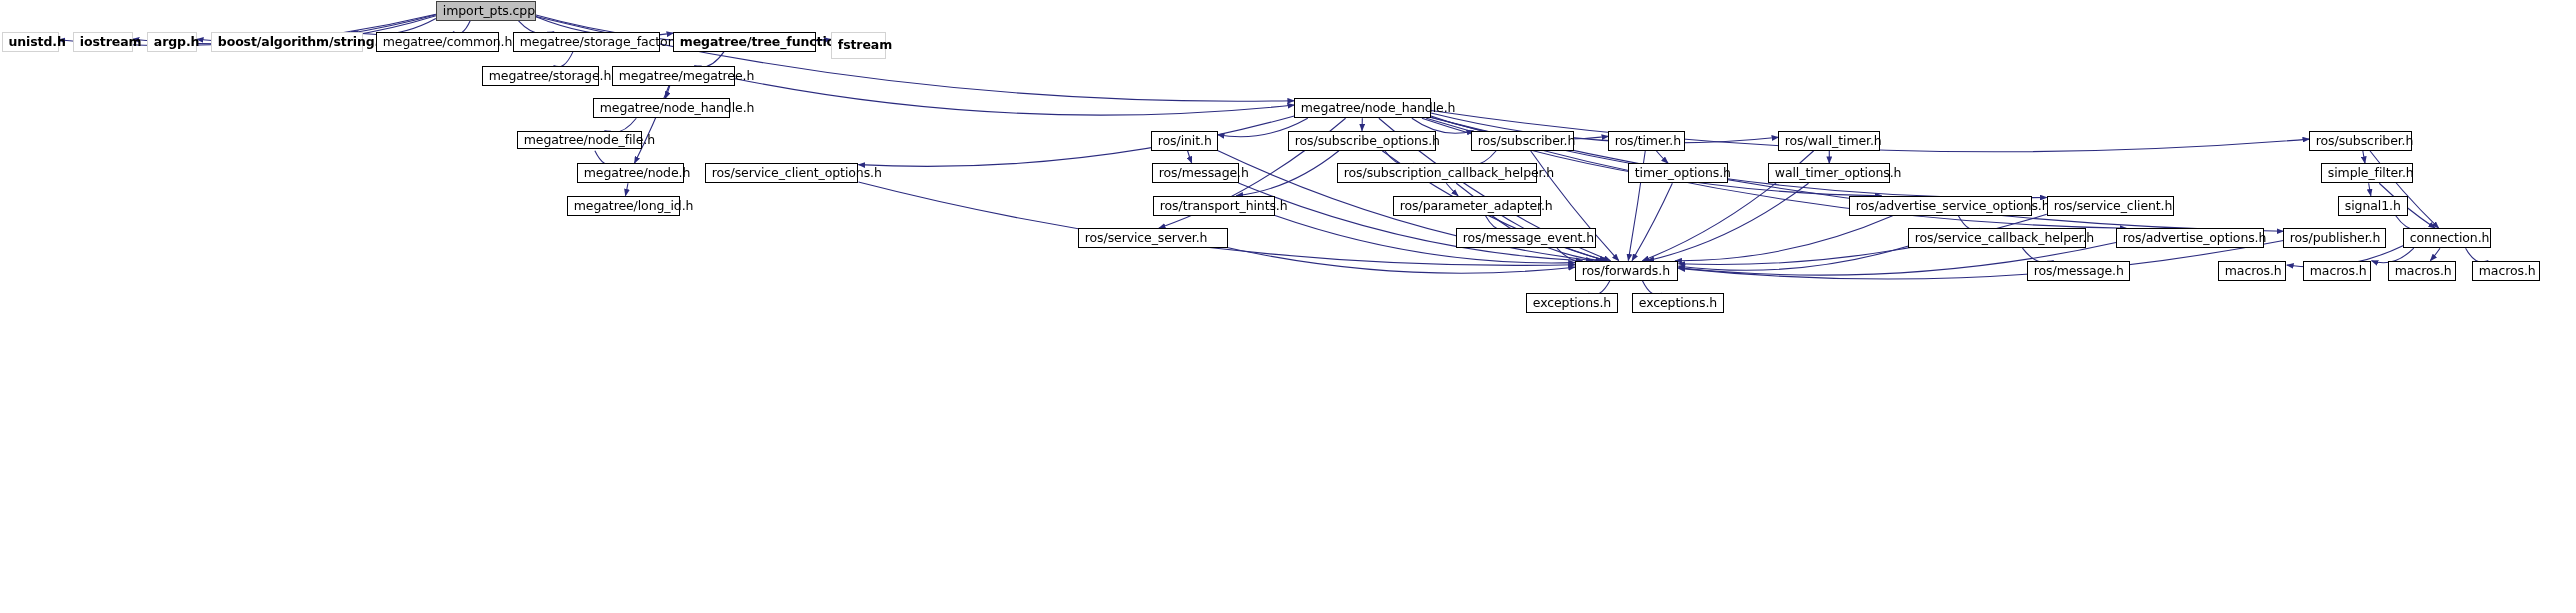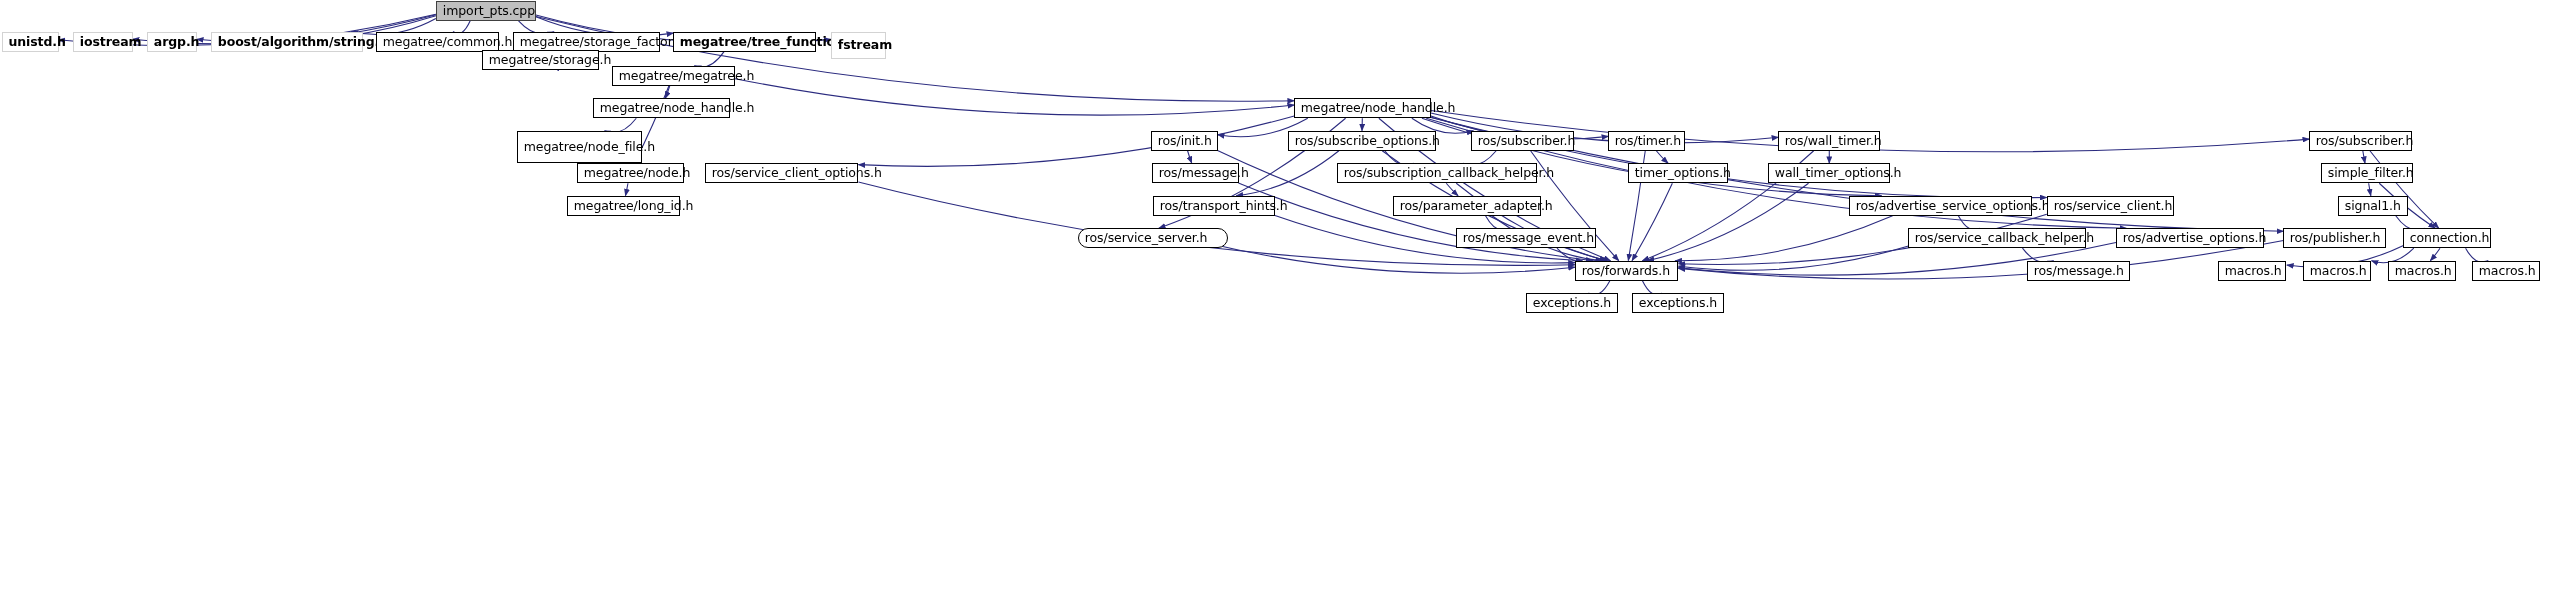--- a/index.html
+++ b/index.html
@@ -154,30 +154,30 @@
       </div>
       <div class="node" style="left: 513px; top: 32px; width: 147px; height: 20px;">
         <span class="node-label">megatree/storage_factory.h</span>
       </div>
       <div class="node" style="left: 673px; top: 32px; width: 143px; height: 20px; font-weight: bold;">
         <span class="node-label">megatree/tree_functions.h</span>
       </div>
       <div class="node ext" style="left: 831px; top: 32px; width: 55px; height: 27px;">
         <span class="node-label">fstream</span>
       </div>
-      <div class="node" style="left: 482px; top: 50px; width: 117px; height: 20px;">
+      <div class="node" style="left: 482px; top: 66px; width: 117px; height: 20px;">
         <span class="node-label">megatree/storage.h</span>
       </div>
       <div class="node" style="left: 612px; top: 66px; width: 123px; height: 20px;">
         <span class="node-label">megatree/megatree.h</span>
       </div>
       <div class="node" style="left: 593px; top: 98px; width: 137px; height: 20px;">
         <span class="node-label">megatree/node_handle.h</span>
       </div>
-      <div class="node" style="left: 517px; top: 131px; width: 125px; height: 32px;">
+      <div class="node" style="left: 517px; top: 131px; width: 125px; height: 18px;">
         <span class="node-label">megatree/node_file.h</span>
       </div>
       <div class="node" style="left: 577px; top: 163px; width: 107px; height: 20px;">
         <span class="node-label">megatree/node.h</span>
       </div>
       <div class="node" style="left: 567px; top: 196px; width: 113px; height: 20px;">
         <span class="node-label">megatree/long_id.h</span>
       </div>
       <div class="node" style="left: 1294px; top: 98px; width: 137px; height: 20px;">
         <span class="node-label">megatree/node_handle.h</span>
@@ -226,21 +226,21 @@
       </div>
       <div class="node" style="left: 1849px; top: 196px; width: 183px; height: 20px;">
         <span class="node-label">ros/advertise_service_options.h</span>
       </div>
       <div class="node" style="left: 2047px; top: 196px; width: 127px; height: 20px;">
         <span class="node-label">ros/service_client.h</span>
       </div>
       <div class="node" style="left: 2338px; top: 196px; width: 70px; height: 20px;">
         <span class="node-label">signal1.h</span>
       </div>
-      <div class="node" style="left: 1078px; top: 228px; width: 150px; height: 20px; border-radius: 10px;">
+      <div class="node" style="left: 1078px; top: 228px; width: 150px; height: 20px;">
         <span class="node-label">ros/service_server.h</span>
       </div>
       <div class="node" style="left: 1456px; top: 228px; width: 140px; height: 20px;">
         <span class="node-label">ros/message_event.h</span>
       </div>
       <div class="node" style="left: 1908px; top: 228px; width: 178px; height: 20px;">
         <span class="node-label">ros/service_callback_helper.h</span>
       </div>
       <div class="node" style="left: 2116px; top: 228px; width: 148px; height: 20px;">
         <span class="node-label">ros/advertise_options.h</span>

